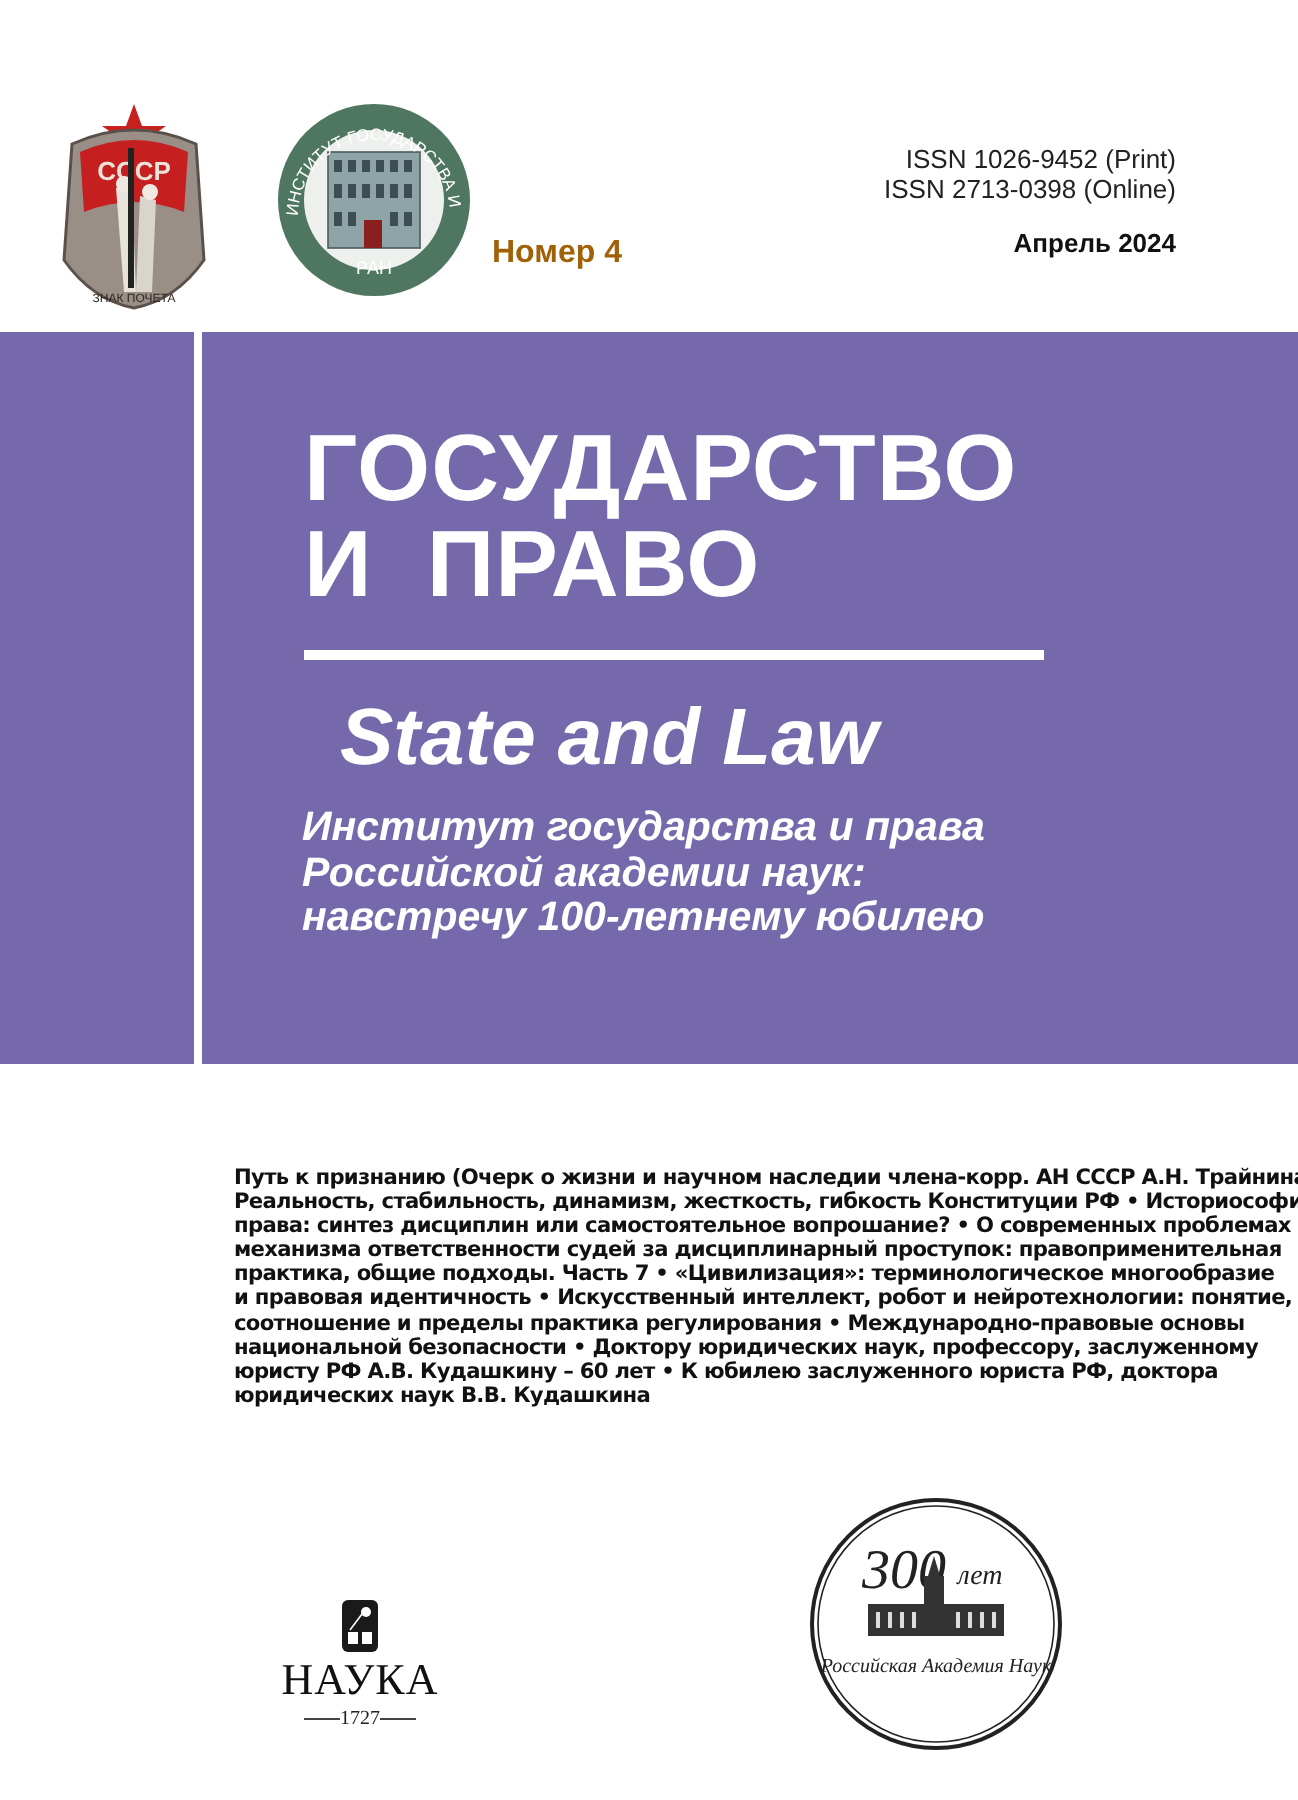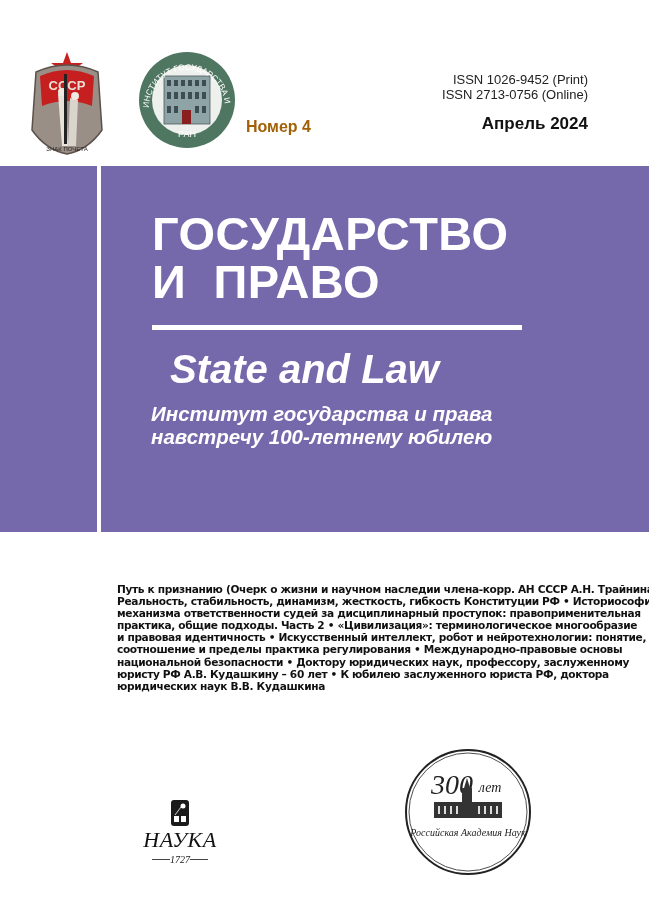--- a/index.html
+++ b/index.html
@@ -6,40 +6,40 @@
   body { width: 649px; height: 900px; position: relative; overflow: hidden;
          font-family: "Liberation Sans", sans-serif; color: #111; }
   .abs { position: absolute; }
 
   
   .badge-order { left: 28px; top: 50px; width: 78px; height: 106px; }
   .badge-inst  { left: 137px; top: 50px; width: 100px; height: 100px; }
 
   .issue-no { left: 246px; top: 118px; font-size: 16px; font-weight: bold; color: #a16207; }
   .issn { right: 61px; top: 72px; text-align: right; font-size: 13px; line-height: 15px; color: #222; }
-  .issue-date { right: 61px; top: 114px; font-size: 17px; font-weight: bold; color: #111; }
+  .issue-date { right: 61px; top: 114px; font-size: 13px; font-weight: bold; color: #111; }
 
   
   .band-left { left: 0; top: 166px; width: 97px; height: 366px; background: #7569AC; }
   .band-main { left: 101px; top: 166px; width: 548px; height: 366px; background: #7569AC; }
 
   .title { left: 152px; top: 210px; color: #fff; font-weight: bold; font-size: 47px; line-height: 48px; letter-spacing: 0.5px; }
   .title span { display: block; white-space: pre; }
   .rule { left: 152px; top: 325px; width: 370px; height: 5px; background: #fff; }
   .en-title { left: 150px; top: 346px; color: #fff; font-weight: bold; font-style: italic; font-size: 40px; line-height: 46px; margin-left: 20px; }
   .subtitle { left: 151px; top: 403px; color: #fff; font-weight: bold; font-style: italic; font-size: 20.5px; line-height: 22.5px; }
   .subtitle span { display: block; white-space: nowrap; }
 
   
   .contents { left: 117px; top: 583px; width: 410px; font-size: 10.6px; line-height: 12.1px; font-weight: bold; color: #111;
               font-family: "DejaVu Sans", sans-serif; letter-spacing: -0.35px; }
   .contents span.line { display: block; white-space: nowrap; }
 
   
-  .nauka { left: 140px; top: 800px; width: 80px; text-align: center; font-style: italic; }
+  .nauka { left: 140px; top: 800px; width: 80px; text-align: center; }
   .nauka-book { width: 18px; height: 26px; margin: 0 auto; background: #1a1a1a; border-radius: 3px; position: relative; }
   .nauka-name { font-family: "Liberation Serif", serif; font-size: 22px; letter-spacing: 0.5px; color: #111; margin-top: 3px; line-height: 22px; }
   .nauka-year { font-family: "Liberation Serif", serif; font-size: 10px; color: #222; display: flex; align-items: center; justify-content: center; gap: 0; margin-top: 3px; }
   .nauka-year i { display: inline-block; width: 18px; height: 1px; background: #444; }
 
   
   .seal { left: 404px; top: 748px; width: 128px; height: 128px; }
 </style>
 </head>
 <body>
@@ -87,43 +87,45 @@
     <defs>
         <path id="ring" d="M 12,58 A 38,38 0 1,1 88,58"></path>
       </defs>
     <text font-family="Liberation Sans, sans-serif" font-size="8.4" fill="#ffffff"><textPath href="#ring">ИНСТИТУТ ГОСУДАРСТВА И ПРАВА</textPath></text>
   </svg>
 </div>
 
 <div class="abs issue-no">Номер 4</div>
 <div class="abs issn">
   <div>ISSN 1026-9452 (Print)</div>
-  <div>ISSN 2713-0756 (Online)</div>
+  <div>ISSN 2713-0398 (Online)</div>
 </div>
 <div class="abs issue-date">Апрель 2024</div>
 
 <div class="abs band-left"></div>
 <div class="abs band-main"></div>
 
 <div class="abs title">
   <span>ГОСУДАРСТВО</span>
   <span>И  ПРАВО</span>
 </div>
 <div class="abs rule"></div>
 <div class="abs en-title">State and Law</div>
 <div class="abs subtitle">
   <span>Институт государства и права</span>
+  <span>Российской академии наук:</span>
   <span>навстречу 100-летнему юбилею</span>
 </div>
 
 <div class="abs contents">
   <span class="line">Путь к признанию (Очерк о жизни и научном наследии члена-корр. АН СССР А.Н. Трайнина) •</span>
   <span class="line">Реальность, стабильность, динамизм, жесткость, гибкость Конституции РФ • Историософия</span>
+  <span class="line">права: синтез дисциплин или самостоятельное вопрошание? • О современных проблемах</span>
   <span class="line">механизма ответственности судей за дисциплинарный проступок: правоприменительная</span>
-  <span class="line">практика, общие подходы. Часть 2 • «Цивилизация»: терминологическое многообразие</span>
+  <span class="line">практика, общие подходы. Часть 7 • «Цивилизация»: терминологическое многообразие</span>
   <span class="line">и правовая идентичность • Искусственный интеллект, робот и нейротехнологии: понятие,</span>
   <span class="line">соотношение и пределы практика регулирования • Международно-правовые основы</span>
   <span class="line">национальной безопасности • Доктору юридических наук, профессору, заслуженному</span>
   <span class="line">юристу РФ А.В. Кудашкину – 60 лет • К юбилею заслуженного юриста РФ, доктора</span>
   <span class="line">юридических наук В.В. Кудашкина</span>
 </div>
 
 <div class="abs nauka">
   <div class="nauka-book">
     <svg width="18" height="26" viewBox="0 0 18 26">

